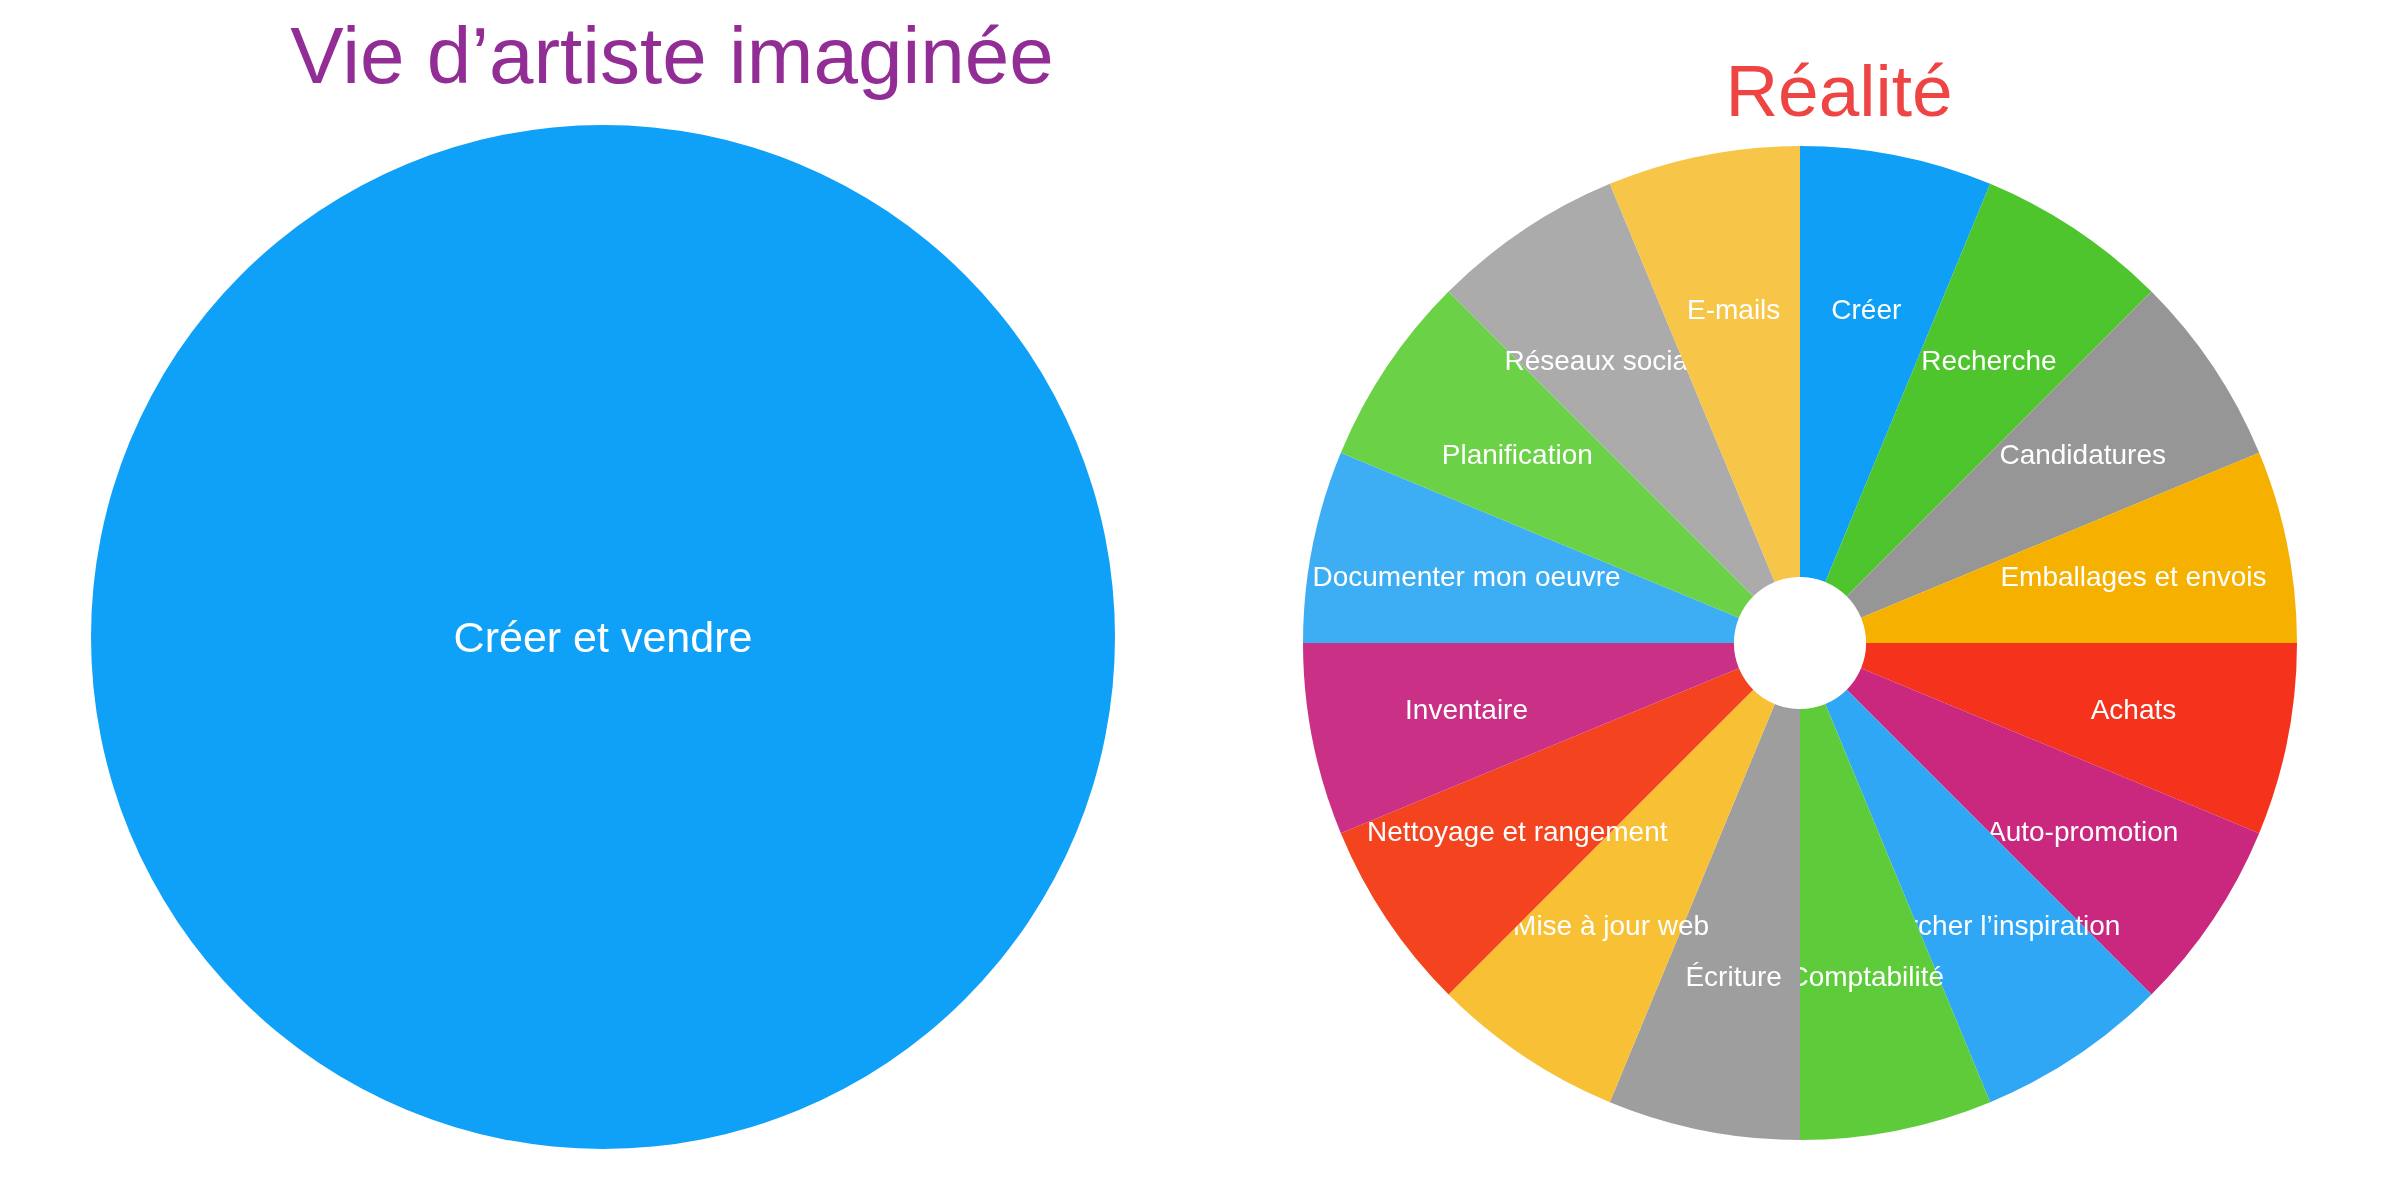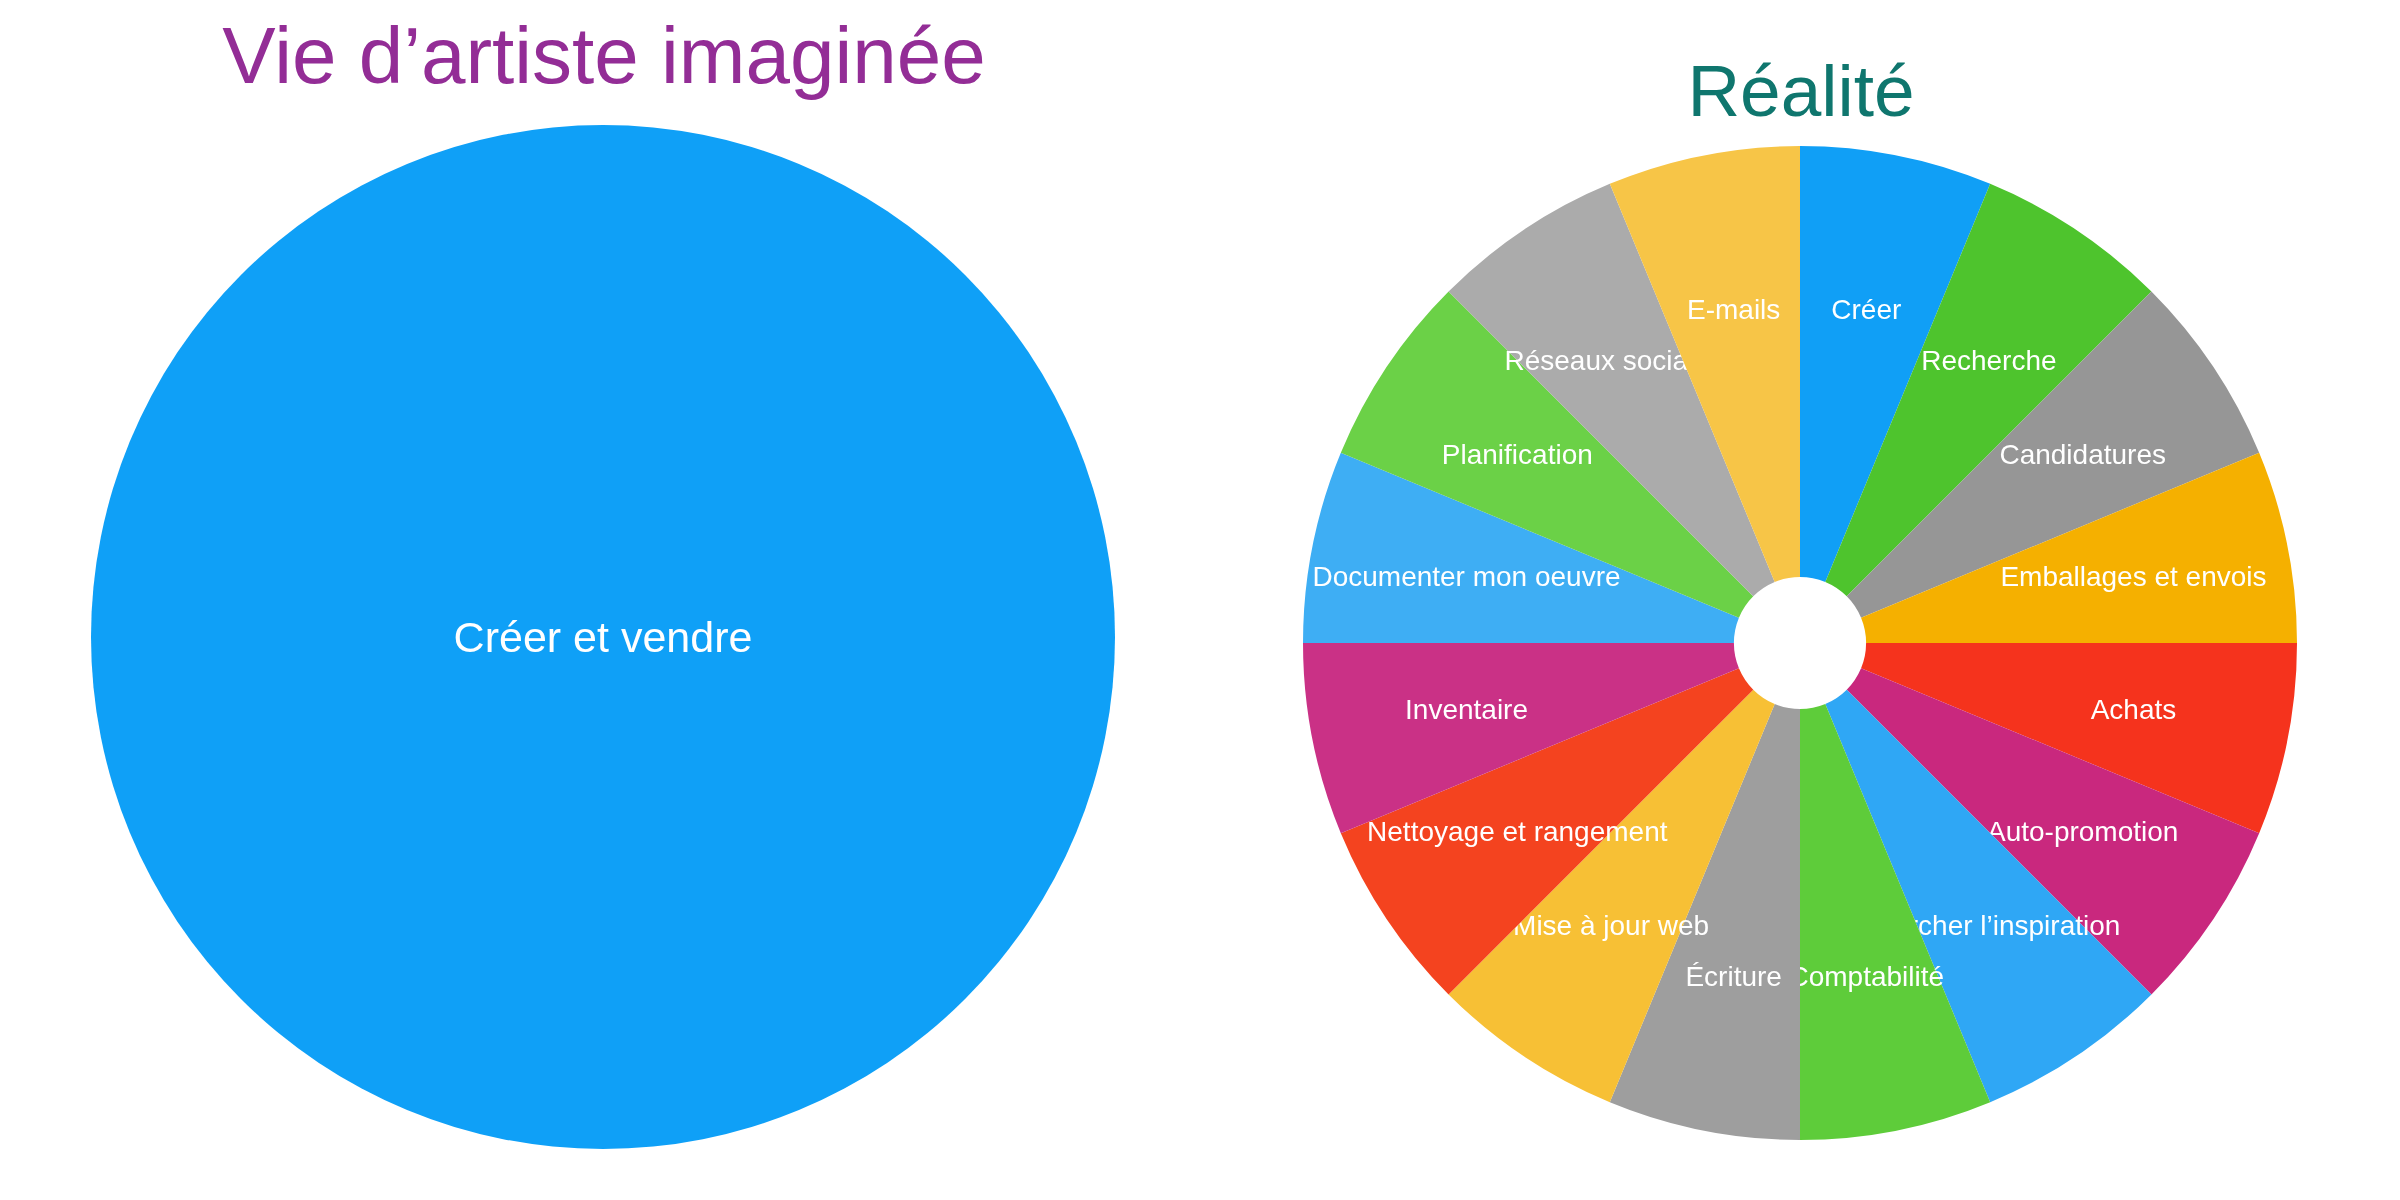--- a/index.html
+++ b/index.html
@@ -6,40 +6,40 @@
   body {
     width: 2400px; height: 1200px; overflow: hidden;
     background: #ffffff;
     font-family: "Liberation Sans", "DejaVu Sans", sans-serif;
   }
   .canvas { position: relative; width: 2400px; height: 1200px; background: #ffffff; }
   .chart-title {
     position: absolute; transform: translateX(-50%);
     white-space: nowrap; font-weight: 400; line-height: 1;
   }
-  #left-title  { left: 604px;  top: 16px; font-size: 80px; }
+  #left-title  { left: 672px;  top: 16px; font-size: 80px; }
   #right-title { left: 1801px; top: 54px; font-size: 73px; }
   #charts-svg { position: absolute; left: 0; top: 0; }
   .slice-label {
     font-size: 28px; fill: #ffffff;
     font-family: "Liberation Sans", "DejaVu Sans", sans-serif;
   }
   #circle-label {
     font-size: 43px; fill: #ffffff;
     font-family: "Liberation Sans", "DejaVu Sans", sans-serif;
   }
 </style>
 </head>
 <body>
 
 <div class="canvas">
 
   <div class="chart-title" id="left-title" style="color: rgb(147, 45, 150);">Vie d’artiste imaginée</div>
 
-  <div class="chart-title" id="right-title" style="color: #0f766e;">Réalité</div>
+  <div class="chart-title" id="right-title" style="color: #ef4444; margin-left: 38px;">Réalité</div>
 
   <svg id="charts-svg" width="2400" height="1200" viewBox="0 0 2400 1200">
 
     <circle id="imagined-circle" cx="603" cy="637" r="512" fill="#0FA0F7"></circle>
 
     <text id="circle-label" x="603" y="637" text-anchor="middle" dominant-baseline="central" fill="#FFFFFF">Créer et vendre</text>
 
     <g id="pie-group">
         <path d="M 1800.00 146.00 A 497 497 0 0 1 1990.19 183.83 L 1825.30 581.93 A 66.101 66.101 0 0 0 1800.00 576.90 Z" fill="#109FF6"></path>
         <text x="1866.33" y="309.53" text-anchor="middle" dominant-baseline="central" class="slice-label" fill="#FFFFFF">Créer</text>

